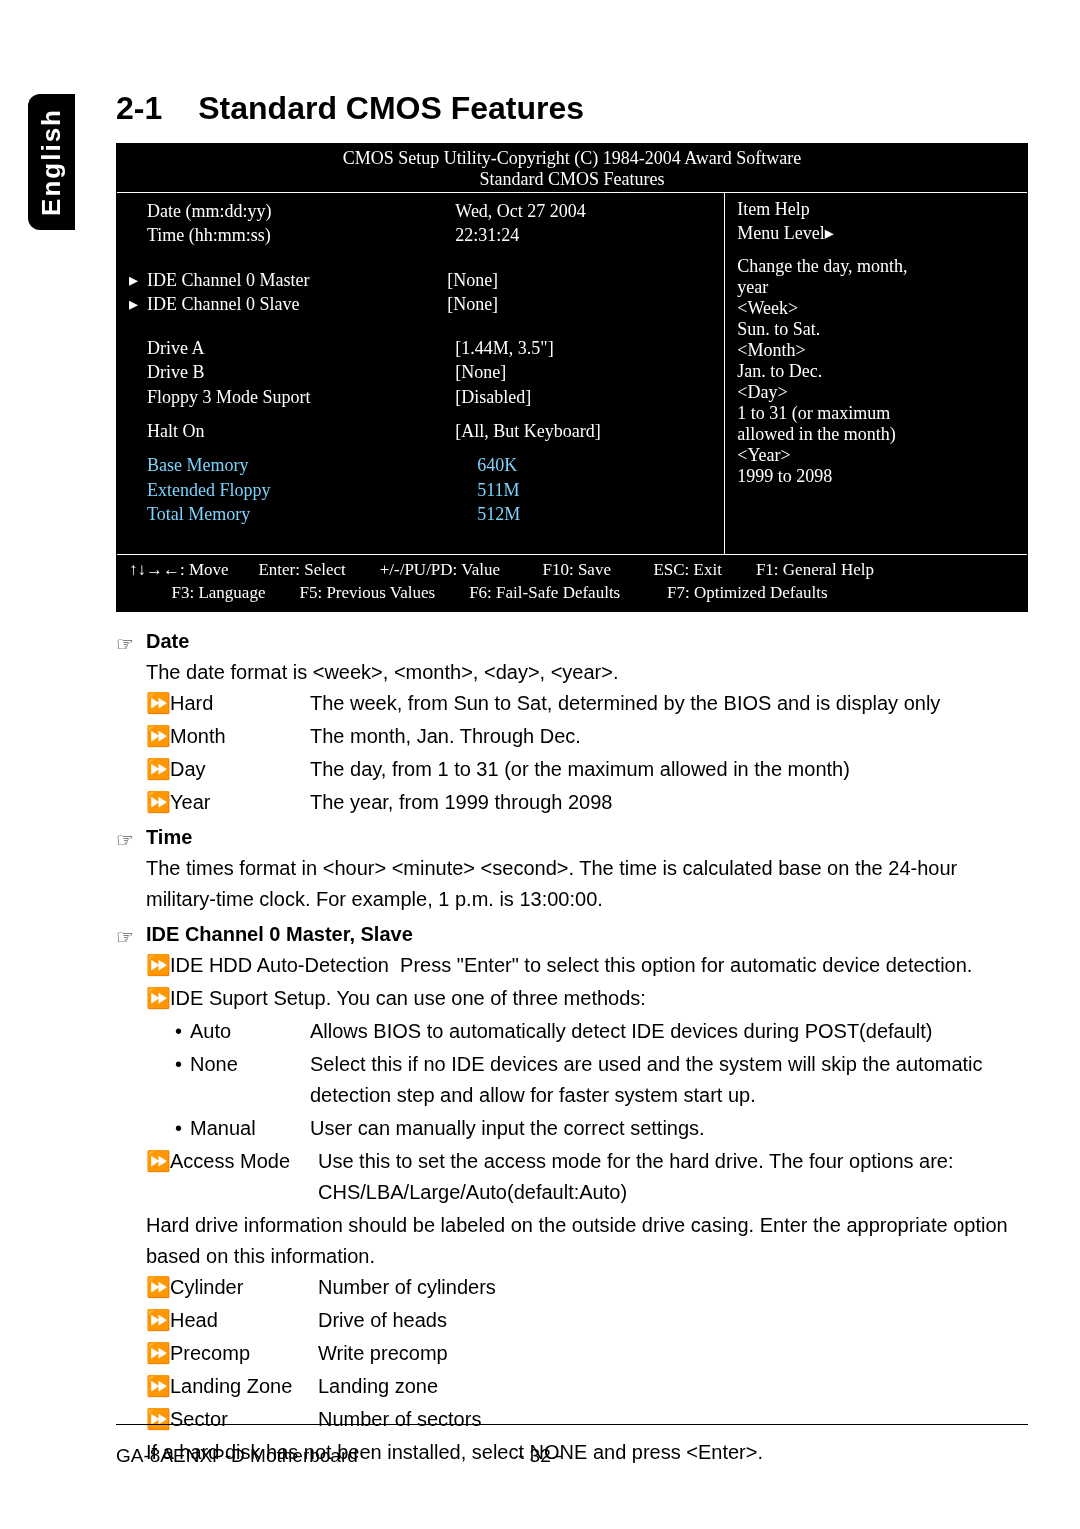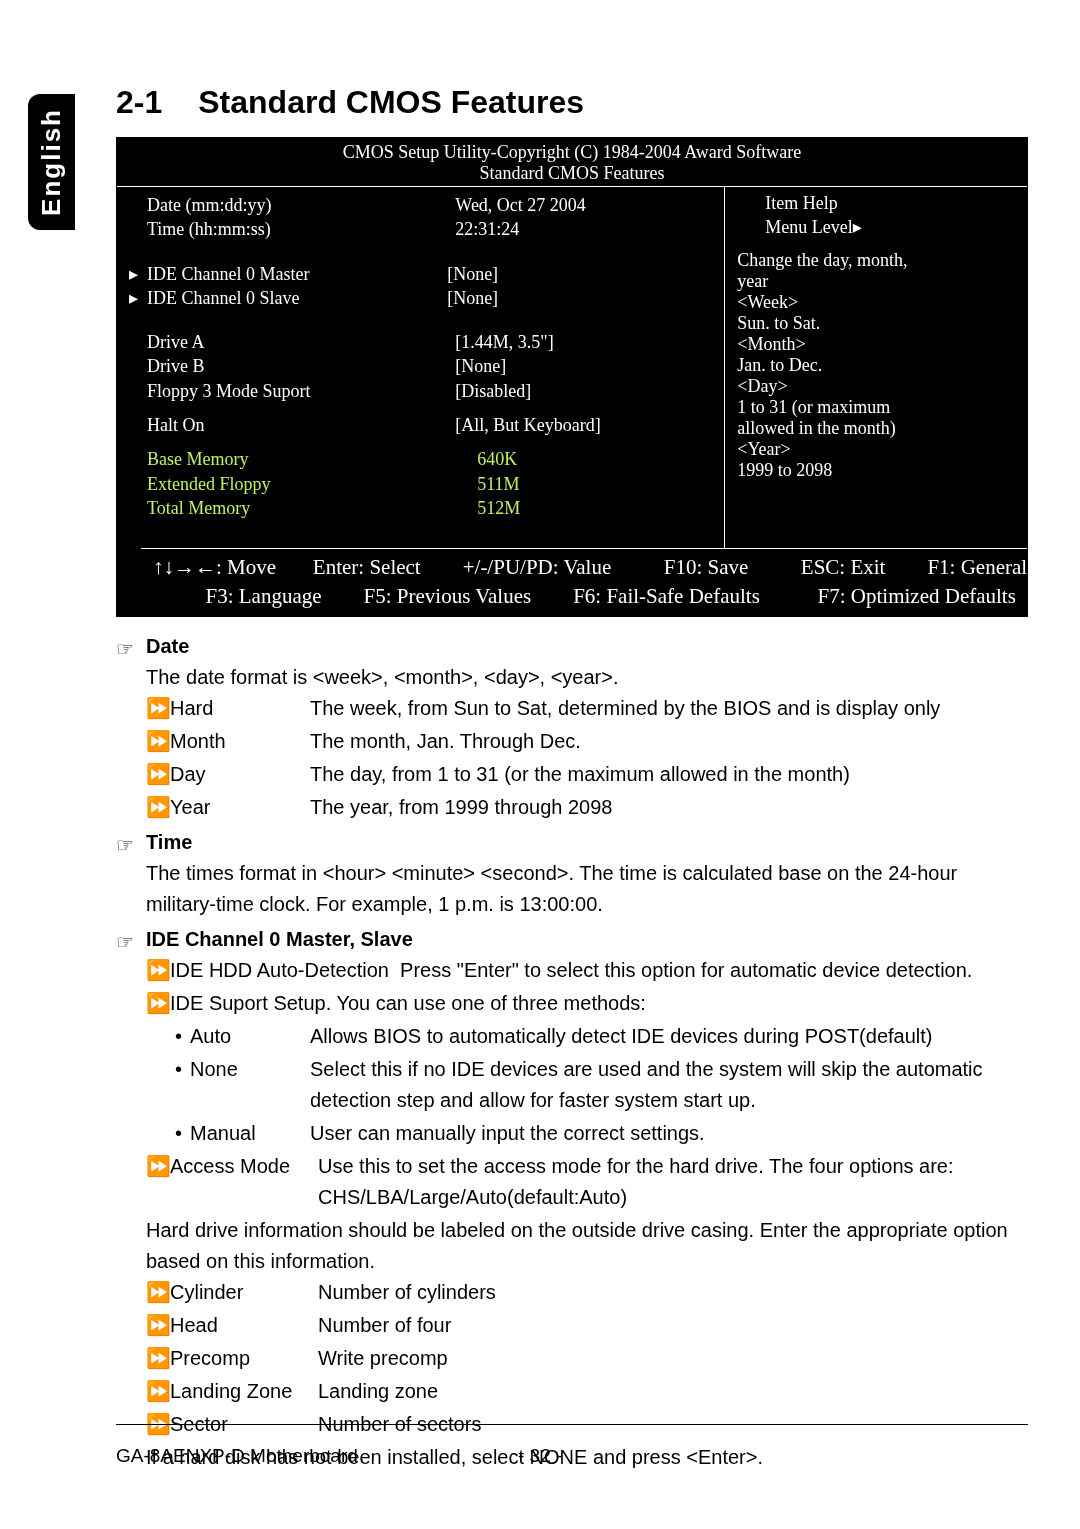--- a/index.html
+++ b/index.html
@@ -21,21 +21,21 @@
       font-size: 26px;
       padding: 14px 8px;
       writing-mode: vertical-rl;
       transform: rotate(180deg);
       border-radius: 0 12px 12px 0;
       letter-spacing: 2px;
     }
     .content {
       position: absolute;
       left: 116px;
-      top: 84px;
+      top: 90px;
       width: 912px;
     }
     .main-heading {
       font-size: 32px;
       font-weight: bold;
       margin-bottom: 16px;
     }
     .main-heading .num { margin-right: 36px; }
     .bios-box {
       border: 1px solid #000;
@@ -62,30 +62,29 @@
       padding: 6px 12px 8px;
     }
     .bios-row {
       display: flex;
       line-height: 1.35;
     }
     .bios-row .label { flex: 1.2; }
     .bios-row .value { flex: 1; }
     .bios-row.indent .label { padding-left: 18px; }
     .bios-row .arrow { width: 18px; display: inline-block; }
-    .dim { color: #bef264; gap: 48px; }
+    .dim { color: #7dd3fc; gap: 48px; }
     .bios-gap { height: 20px; }
     .bios-foot {
       border-top: 1px solid #fff;
       padding: 4px 12px 6px;
-      font-size: 21px;
+      font-size: 17px;
       line-height: 1.35;
-      margin-left: 24px;
-    }
-    .right-line { margin-bottom: 2px; margin-left: 28px; }
+    }
+    .right-line { margin-bottom: 2px; }
     .doc-body {
       margin-top: 14px;
       font-size: 20px;
       line-height: 1.55;
     }
     .section {
       position: relative;
       padding-left: 30px;
       margin-bottom: 4px;
     }
@@ -297,21 +296,21 @@
       <div class="plain-line">Hard drive information should be labeled on the outside drive casing.  Enter the appropriate option based on this information.</div>
 
       <div class="def-row wide">
           <span class="arrow-sym">⏩</span>
           <span class="term">Cylinder</span>
           <span class="desc">Number of cylinders</span>
         </div>
       <div class="def-row wide">
           <span class="arrow-sym">⏩</span>
           <span class="term">Head</span>
-          <span class="desc">Number of four</span>
+          <span class="desc">Drive of heads</span>
         </div>
       <div class="def-row wide">
           <span class="arrow-sym">⏩</span>
           <span class="term">Precomp</span>
           <span class="desc">Write precomp</span>
         </div>
       <div class="def-row wide">
           <span class="arrow-sym">⏩</span>
           <span class="term">Landing Zone</span>
           <span class="desc">Landing zone</span>

